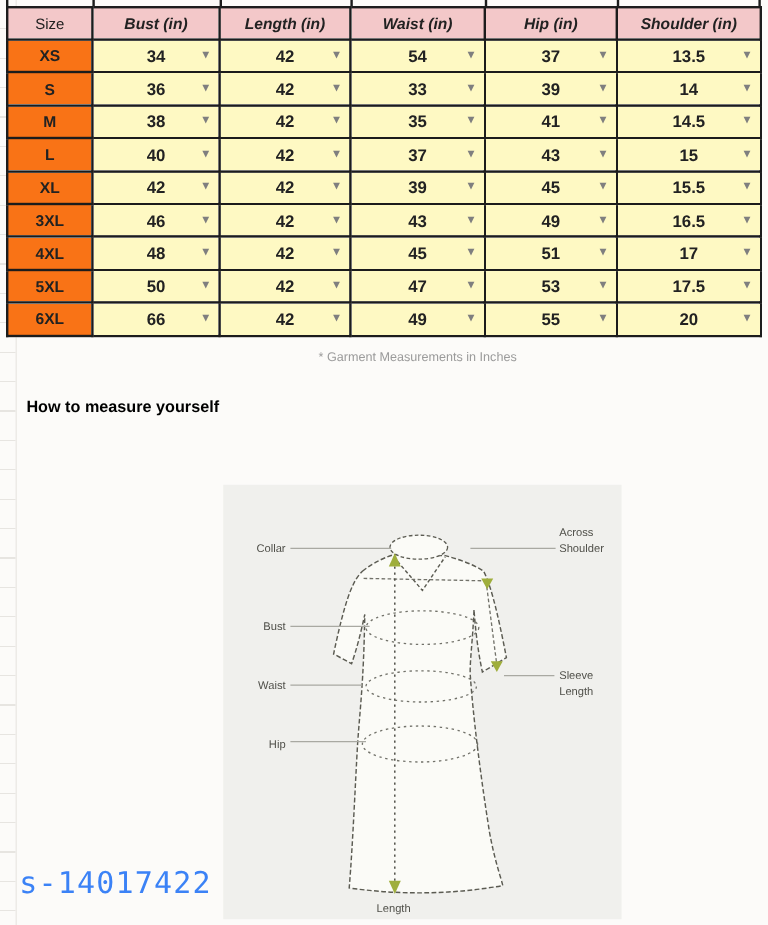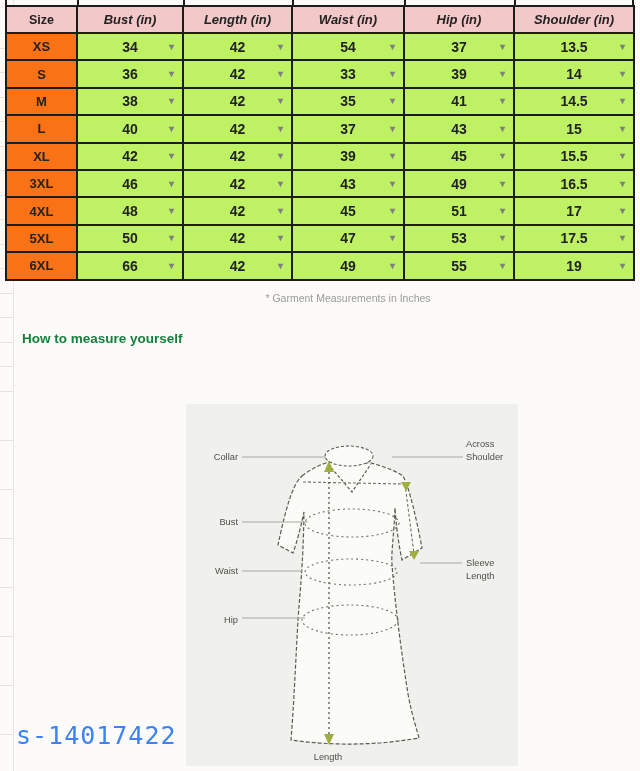--- a/index.html
+++ b/index.html
@@ -19,38 +19,38 @@
   table.size-chart{
     position:absolute; left:5px; top:5px;
     border-collapse:collapse; table-layout:fixed;
     background:#ffffff;
   }
   .size-chart th, .size-chart td{
     border:2px solid #1c1c1c; padding:0; text-align:center;
     color:#222222; overflow:hidden; white-space:nowrap;
   }
   .size-chart thead th{ height:25px; background:#f3c8c9; }
-  .size-chart th.col-size{ font-size:12.5px; font-weight:bold; font-style:normal; }
+  .size-chart th.col-size{ font-size:12.5px; font-weight:normal; font-style:normal; }
   .size-chart th.col-measure{ font-size:13px; font-weight:bold; font-style:italic; }
   .size-chart td{ height:25.4px; font-weight:bold; }
   .size-chart td.size-cell{ background:#f97316; font-size:13px; }
-  .size-chart td.value-cell{ background:#bef264; font-size:14px; position:relative; }
+  .size-chart td.value-cell{ background:#fef9c3; font-size:14px; position:relative; }
   .value-cell .dd{
     position:absolute; right:8px; top:50%; transform:translateY(-54%);
     font-size:10px; color:#7f7f7f; line-height:1; cursor:default;
   }
 
   .footnote{
     position:absolute; left:0; top:292px; width:640px;
     text-align:center; transform:translateX(28px);
     color:#9b9b9b; font-size:10.5px;
   }
   .howto{
     position:absolute; left:22px; top:331px;
-    color:#15803d; font-size:13.5px; font-weight:bold;
+    color:#000000; font-size:13.5px; font-weight:bold;
   }
   .diagram-box{
     position:absolute; left:186px; top:404px; width:332px; height:362px;
     background:#f0f0ed;
   }
   .diagram-box svg{ display:block; }
   .diag-label{ font-family:"Liberation Sans", sans-serif; font-size:9.3px; fill:#50504a; }
   .watermark{
     position:absolute; left:16px; top:721px;
     font-family:"DejaVu Sans Mono", monospace;
@@ -156,21 +156,21 @@
           <td class="value-cell"><span>47</span><span class="dd">▾</span></td>
           <td class="value-cell"><span>53</span><span class="dd">▾</span></td>
           <td class="value-cell"><span>17.5</span><span class="dd">▾</span></td>
         </tr>
         <tr>
           <td class="size-cell">6XL</td>
           <td class="value-cell"><span>66</span><span class="dd">▾</span></td>
           <td class="value-cell"><span>42</span><span class="dd">▾</span></td>
           <td class="value-cell"><span>49</span><span class="dd">▾</span></td>
           <td class="value-cell"><span>55</span><span class="dd">▾</span></td>
-          <td class="value-cell"><span>19</span><span class="dd">▾</span></td>
+          <td class="value-cell"><span>20</span><span class="dd">▾</span></td>
         </tr>
       </tbody>
   </table>
 
   <div class="footnote">* Garment Measurements in Inches</div>
 
   <div class="howto">How to measure yourself</div>
 
   <div class="diagram-box">
     <svg width="332" height="362" viewBox="0 0 332 362" xmlns="http://www.w3.org/2000/svg">

